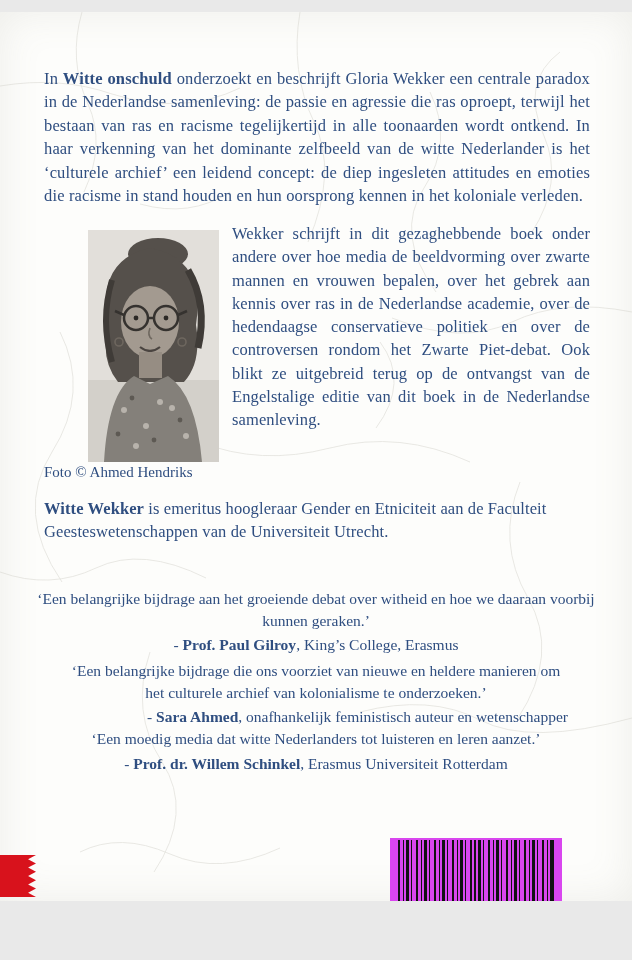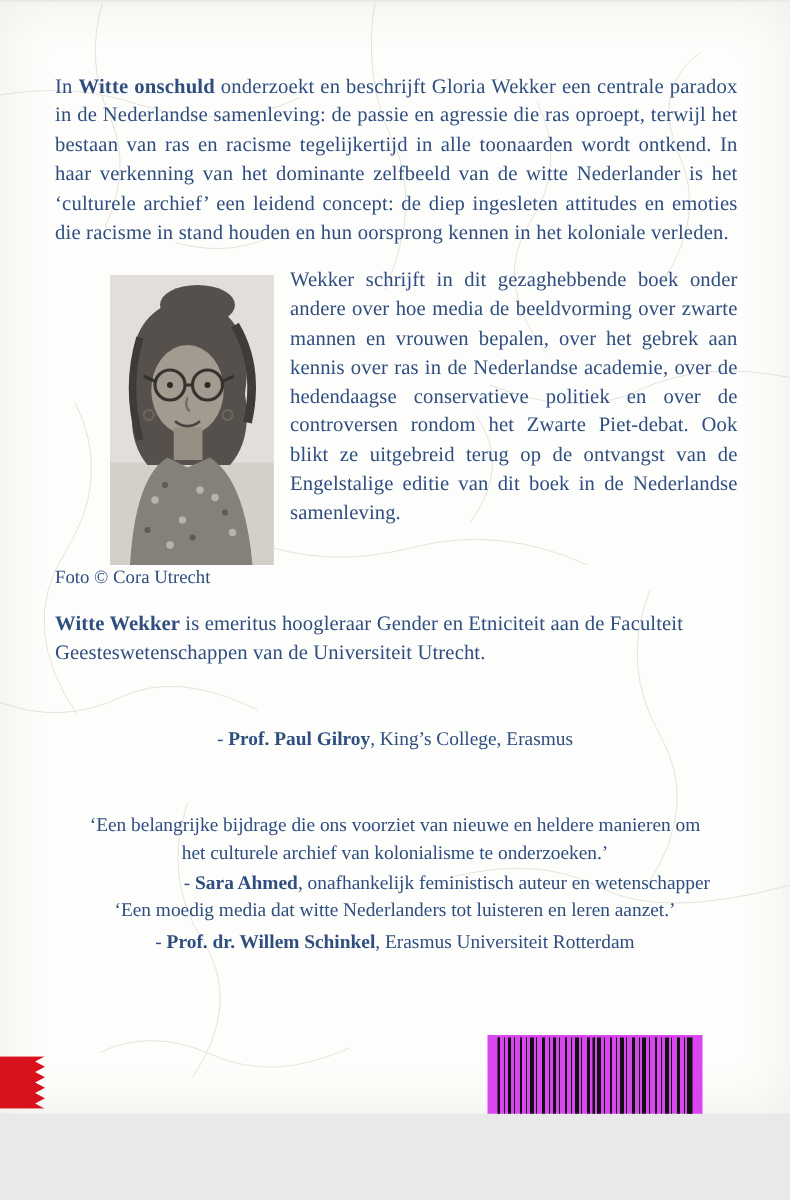--- a/index.html
+++ b/index.html
@@ -1,20 +1,20 @@
 <!DOCTYPE html>
 <html><head>
 <meta charset="utf-8">
 <style>
   html, body { margin: 0; padding: 0; background: #e9e9e9; }
   .page {
     position: relative;
     width: 632px;
     height: 889px;
-    margin: 2px auto;
+    margin: 12px auto;
     background: #fdfdfb;
     overflow: hidden;
     box-shadow: inset 0 0 40px rgba(120,120,110,0.12);
     font-family: "Liberation Serif", "DejaVu Serif", serif;
     color: #2f4e80;
   }
   .crackle { position: absolute; inset: 0; pointer-events: none; }
   .layer { position: absolute; z-index: 2; }
 
   .intro {
@@ -157,25 +157,26 @@
         <circle cx="44" cy="168" r="2.4"></circle>
           <circle cx="66" cy="210" r="2.4"></circle>
         <circle cx="92" cy="190" r="2.4"></circle>
           <circle cx="30" cy="204" r="2.4"></circle>
       </g>
     </svg>
   </div>
 
   <p class="layer about">Wekker schrijft in dit gezaghebbende boek onder andere over hoe media de beeldvorming over zwarte mannen en vrouwen bepalen, over het gebrek aan kennis over ras in de Nederlandse academie, over de hedendaagse conservatieve politiek en over de controversen rondom het Zwarte Piet-debat. Ook blikt ze uitgebreid terug op de ontvangst van de Engelstalige editie van dit boek in de Nederlandse samenleving.</p>
 
-  <p class="layer credit">Foto © Cora Utrecht</p>
+  <p class="layer credit">Foto © Ahmed Hendriks</p>
 
   <p class="layer bio"><strong>Witte Wekker</strong><span> is emeritus hoogleraar Gender en Etniciteit aan de Faculteit Geesteswetenschappen van de Universiteit Utrecht.</span></p>
 
   <figure class="layer quote q1">
+    <blockquote>‘Een belangrijke bijdrage aan het groeiende debat over witheid en hoe we daaraan voorbij kunnen geraken.’</blockquote>
     <figcaption class="attr"><span>- </span><strong>Prof. Paul Gilroy</strong><span>, King’s College, Erasmus</span></figcaption>
   </figure>
 
   <figure class="layer quote q2">
     <blockquote>‘Een belangrijke bijdrage die ons voorziet van nieuwe en heldere manieren om het culturele archief van kolonialisme te onderzoeken.’</blockquote>
     <figcaption class="attr"><span>- </span><strong>Sara Ahmed</strong><span>, onafhankelijk feministisch auteur en wetenschapper</span></figcaption>
   </figure>
 
   <figure class="layer quote q3">
     <blockquote>‘Een moedig media dat witte Nederlanders tot luisteren en leren aanzet.’</blockquote>

